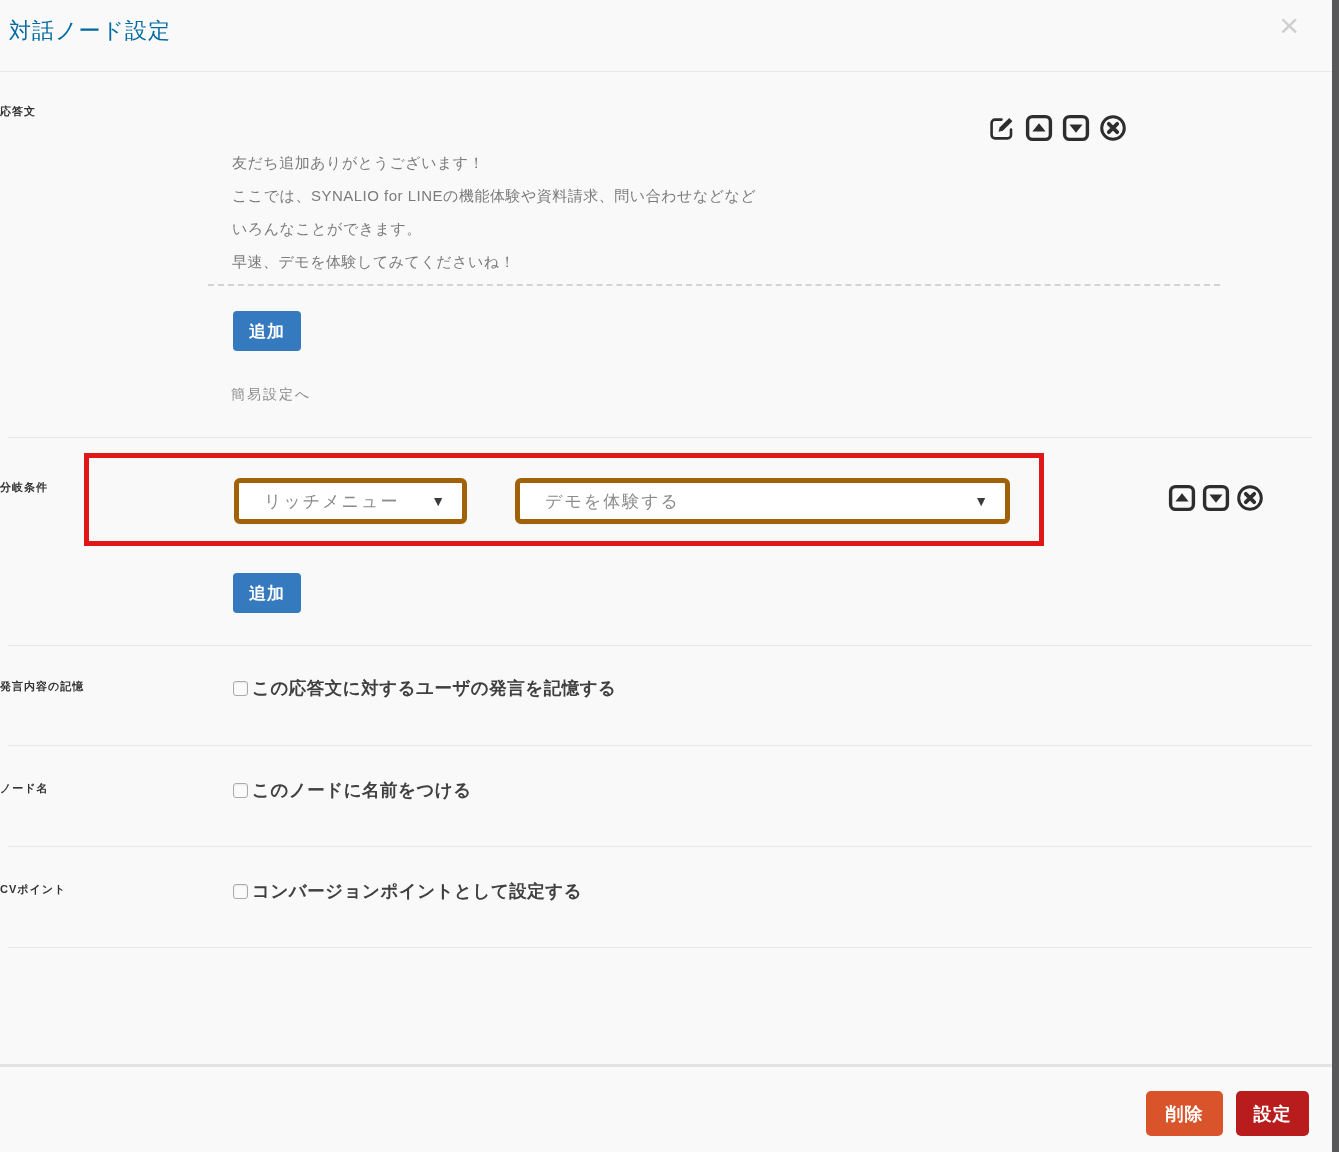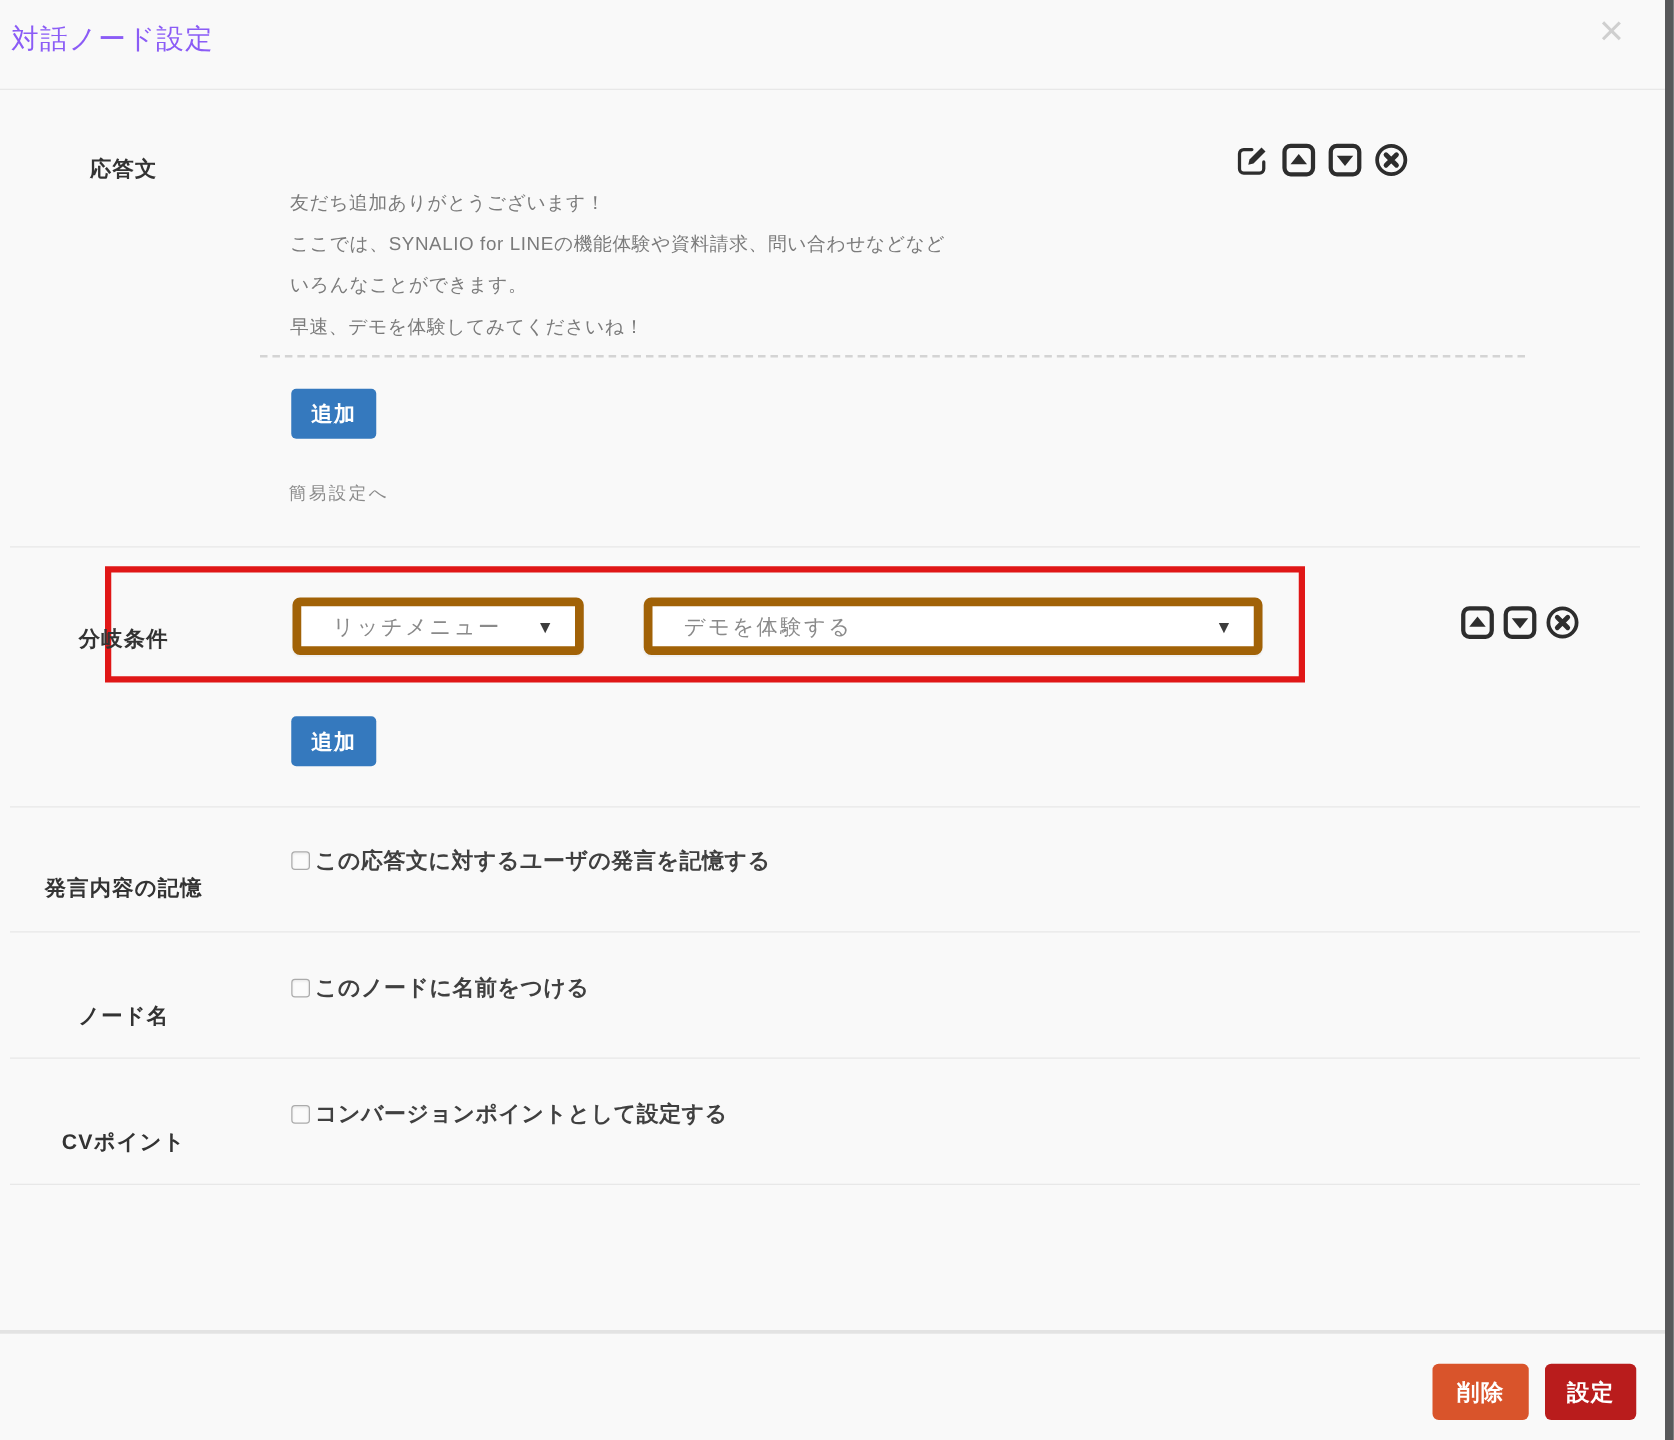--- a/index.html
+++ b/index.html
@@ -8,32 +8,32 @@
     font-family:"Liberation Sans","DejaVu Sans",sans-serif;
     background:#f9f9f9;
     color:#333;
     overflow:hidden;
   }
   #dialog { position:relative; width:1339px; height:1152px; background:#f9f9f9; }
 
   
   .dlg-title {
     position:absolute; left:9px; top:16px;
-    font-size:22px; font-weight:400; color:#8b5cf6; letter-spacing:1px;
+    font-size:22px; font-weight:400; color:#0369a1; letter-spacing:1px;
   }
   .close-x {
     position:absolute; right:40px; top:8px;
     font-size:34px; font-weight:300; color:#cfcfcf; cursor:pointer; line-height:1;
   }
   .hdiv { position:absolute; left:8px; width:1304px; height:0; border-top:1px solid #e8e8e8; }
 
   
   .row-label {
-    position:absolute; left:0; width:198px; text-align:center;
-    font-size:17px; font-weight:bold; color:#333; letter-spacing:1px;margin-top:20px;
+    position:absolute; left:0; width:198px; text-align:left;
+    font-size:11px; font-weight:bold; color:#333; letter-spacing:1px;
   }
 
   
   .msg-head { position:absolute; left:232px; top:113px; display:flex; align-items:center; }
   .msg-bar { display:inline-block; width:5px; height:26px; background:#8a8a8a; margin-right:9px; }
   .msg-type { font-size:18px; font-weight:bold; color:#3a3a3a; letter-spacing:0.5px; }
   .msg-body {
     position:absolute; left:232px; top:146px; width:850px;
     font-size:15px; line-height:33px; color:#7b7b7b; letter-spacing:0.5px;
   }
@@ -60,21 +60,21 @@
     font-size:14px; color:#8a8a8a; letter-spacing:2px; cursor:pointer;
   }
 
   
   .red-box {
     position:absolute; left:84px; top:453px; width:960px; height:93px;
     border:5px solid #e01717; background:transparent; pointer-events:none;
   }
   .select-box {
     position:absolute; top:478px; height:46px;
-    background:#fff; border:7px solid #a16207; border-radius:6px;
+    background:#fff; border:5px solid #a16207; border-radius:6px;
     display:flex; align-items:center; cursor:pointer;
     box-shadow:0 1px 1px rgba(0,0,0,0.04);
   }
   .select-box .sel-val {
     font-size:17px; color:#8a8a8a; padding-left:25px; letter-spacing:2px;
     white-space:nowrap; overflow:hidden; flex:1;
   }
   .select-box .sel-arrow {
     font-size:14px; color:#3c3c3c; padding-right:17px; flex:none;
   }

